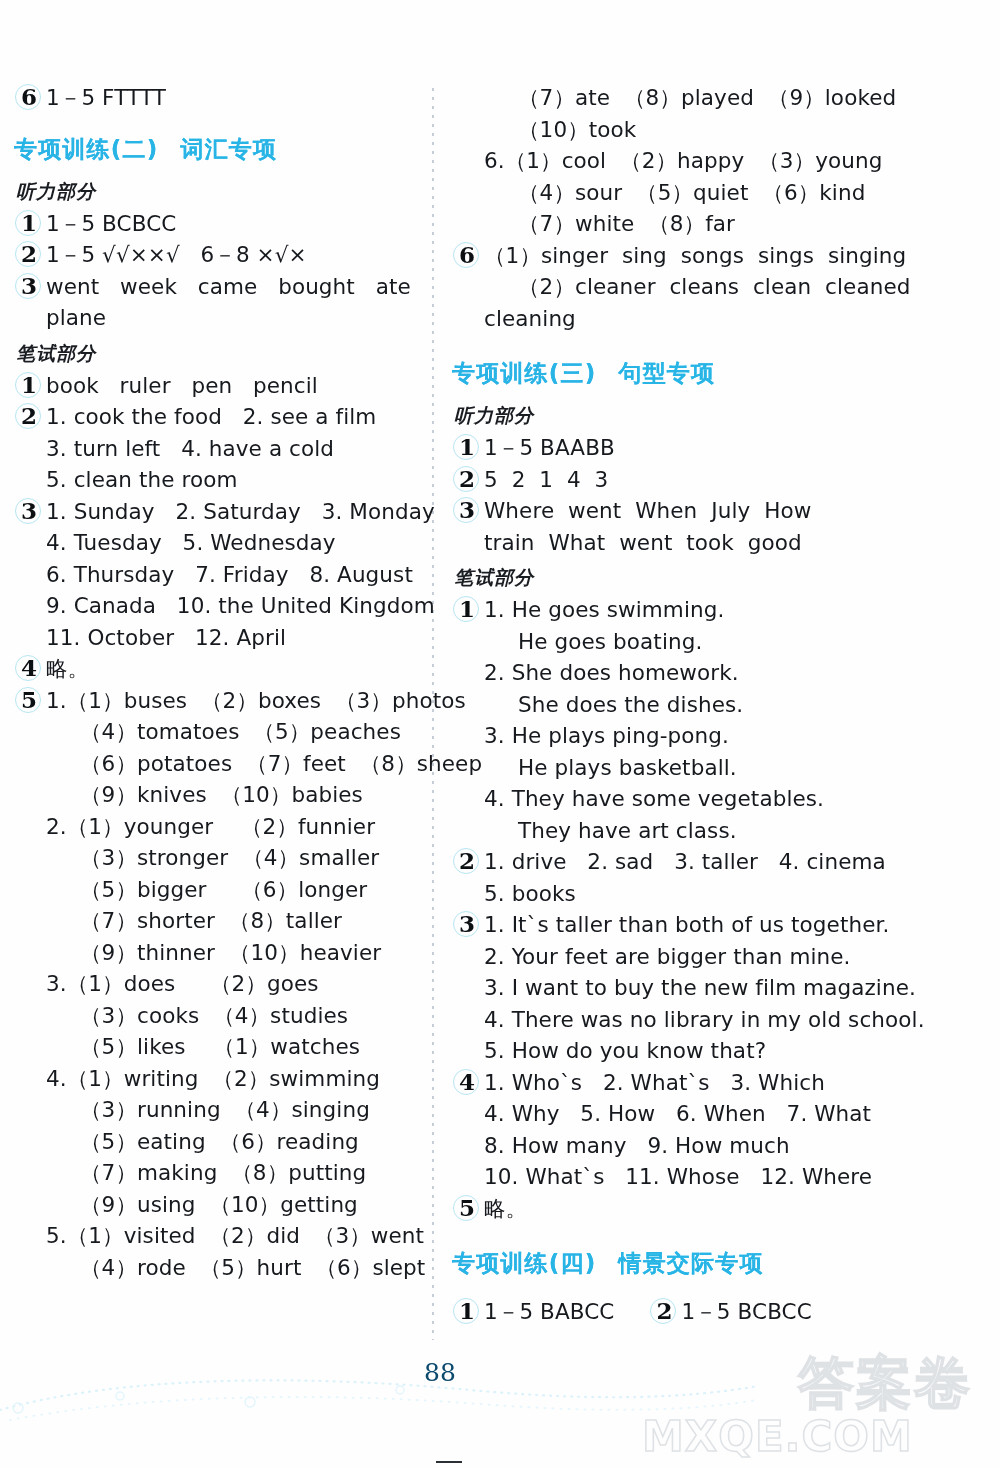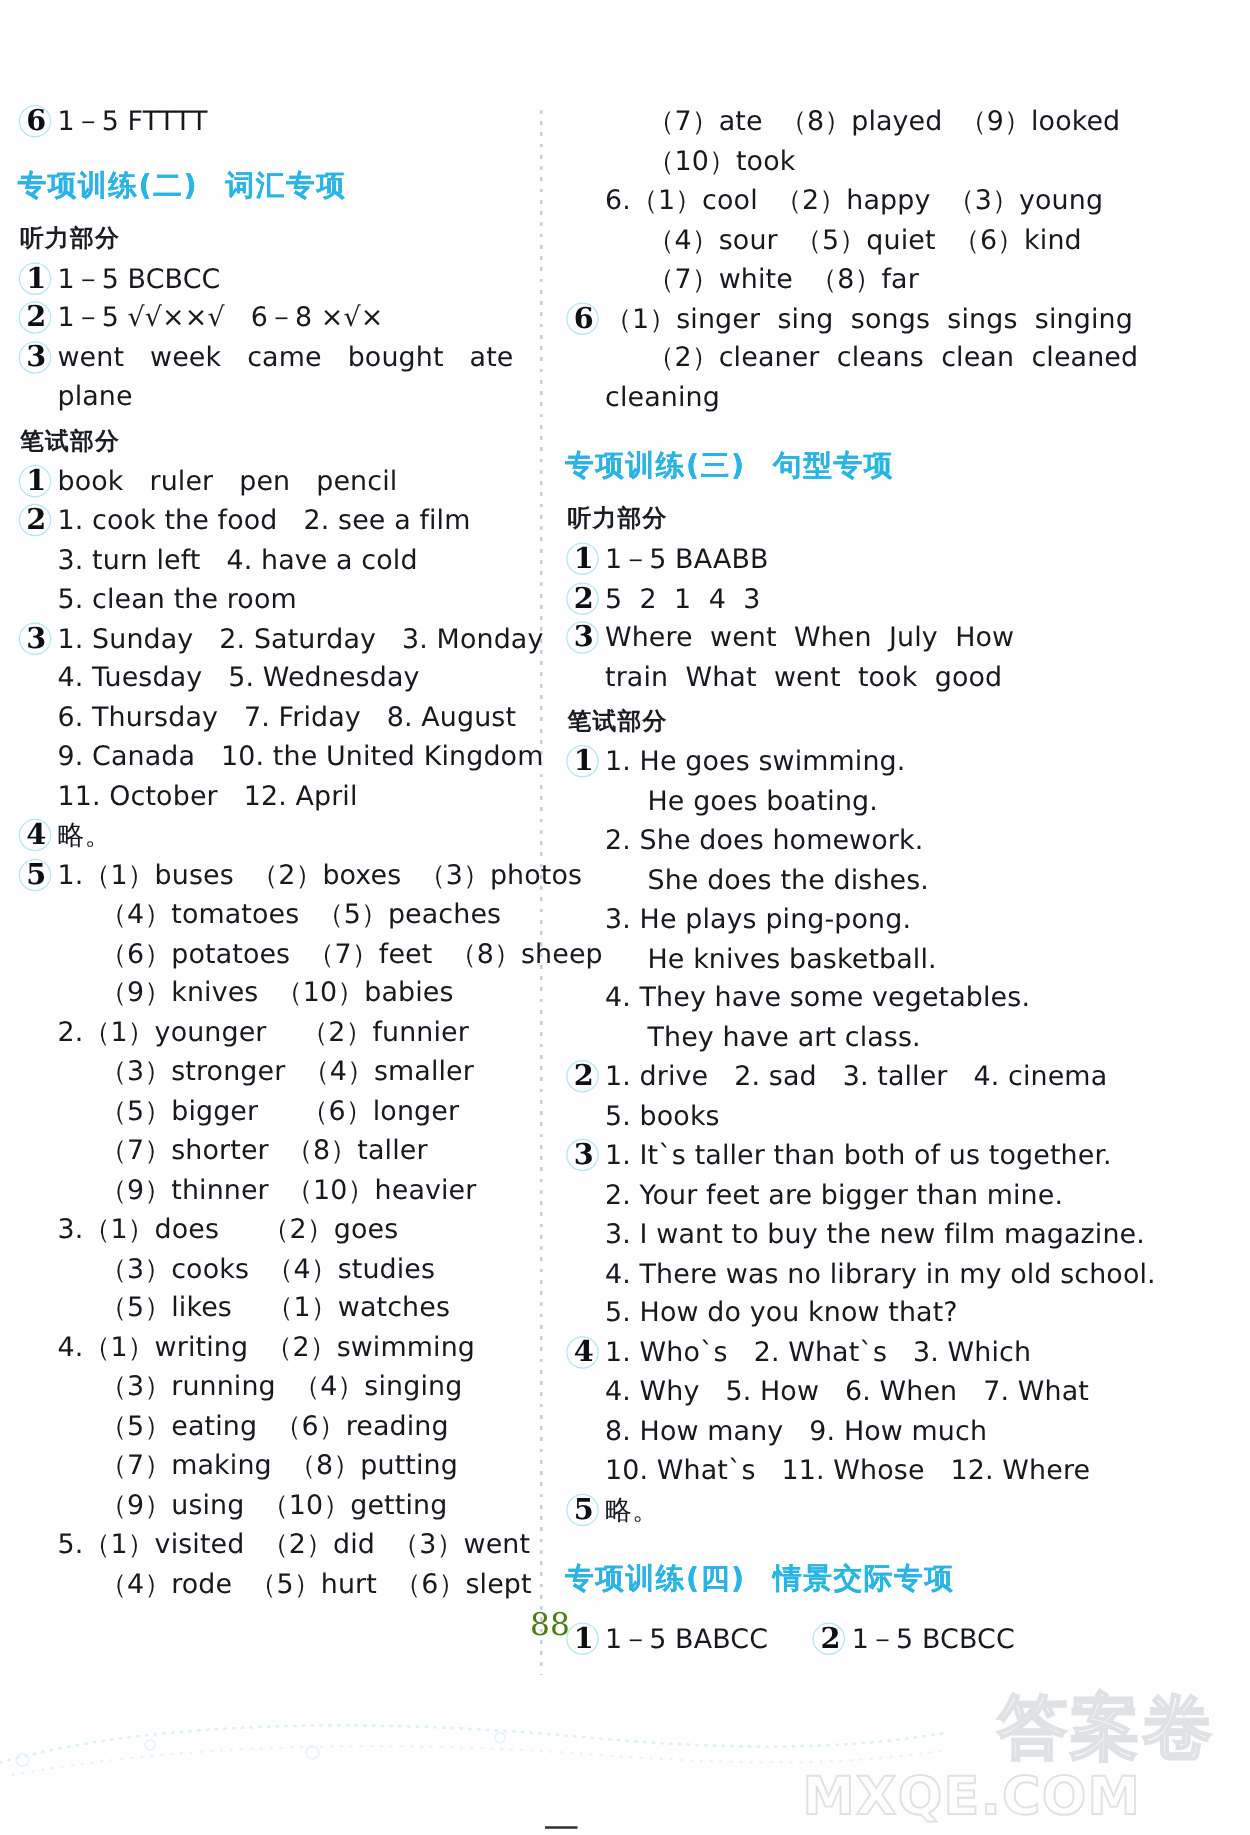--- a/index.html
+++ b/index.html
@@ -85,20 +85,21 @@
     box-sizing: border-box;
   }
   .qbody { flex: 1 1 auto; }
 
   
   .part-label {
     font-family: "DejaVu Sans", sans-serif;
     font-size: 19px;
     line-height: 30px;
     font-weight: 600;
+    font-style: italic;
     color: #1a1d21;
     margin: 4px 0 2px 2px;
     letter-spacing: 1px;
   }
 
   
   .section-head {
     text-align: left;
     font-size: 23px;
     line-height: 34px;
@@ -113,24 +114,24 @@
   .section-head .gap { display:inline-block; width: 22px; }
 
   
   .sp6  { height: 6px; }
   .sp10 { height: 10px; }
 
   
   .page-no {
     position: absolute;
     left: 424px;
-    top: 1285px;
+    top: 1358px;
     font-family: "DejaVu Serif", serif;
     font-size: 25px;
-    color: #4d7c0f;
+    color: #0c4a6e;
   }
 
   
   .swoosh {
     position: absolute;
     left: 0;
     top: 1368px;
     width: 760px;
     height: 70px;
     pointer-events: none;
@@ -336,21 +337,21 @@
     <div class="part-label">笔试部分</div>
 
     <div class="qrow">
       <div class="qnum">1</div>
       <div class="qbody">
         <span class="line">1. He goes swimming.</span>
         <span class="line sub">He goes boating.</span>
         <span class="line">2. She does homework.</span>
         <span class="line sub">She does the dishes.</span>
         <span class="line">3. He plays ping-pong.</span>
-        <span class="line sub">He knives basketball.</span>
+        <span class="line sub">He plays basketball.</span>
         <span class="line">4. They have some vegetables.</span>
         <span class="line sub">They have art class.</span>
       </div>
     </div>
 
     <div class="qrow">
       <div class="qnum">2</div>
       <div class="qbody">
         <span class="line">1. drive   2. sad   3. taller   4. cinema</span>
         <span class="line">5. books</span>

